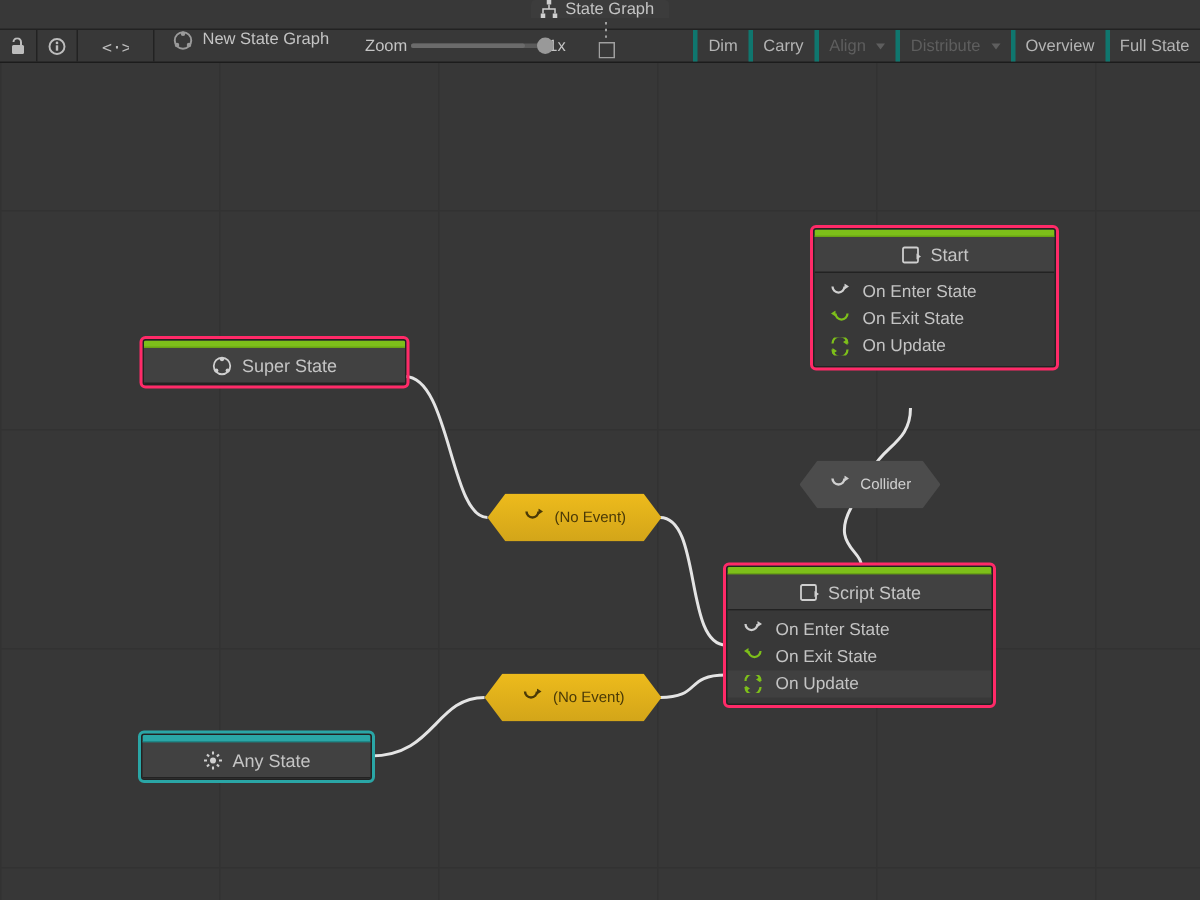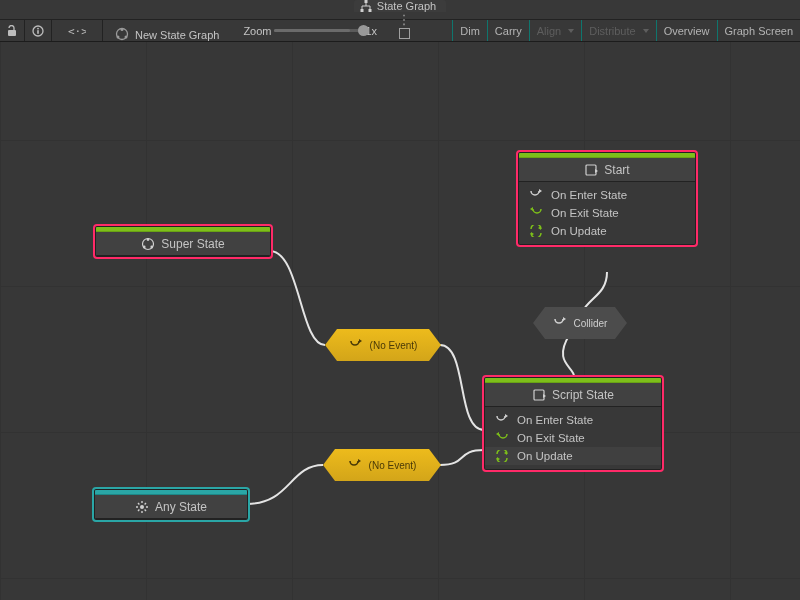--- a/index.html
+++ b/index.html
@@ -19,33 +19,33 @@
   .toolbar {
     height: 22px; background: #383838; display: flex; align-items: center;
     font-size: 11px; border-bottom: 1px solid #1c1c1c; padding: 0;
   }
   .toolbar .btn {
     height: 100%; display: flex; align-items: center; padding: 0 7px;
     border-right: 1px solid #222; color: #b4b4b4; cursor: pointer; gap: 4px;
   }
   .toolbar .btn.disabled { color: #5e5e5e; }
   .toolbar .btn:last-child { border-right: none; }
-  .toolbar .crumb { display: flex; align-items: flex-end; padding: 0 14px 0 12px; gap: 6px; height: 100%; }
+  .toolbar .crumb { display: flex; align-items: flex-start; padding: 0 14px 0 12px; gap: 6px; height: 100%; }
   .toolbar .zoom { display: flex; align-items: center; gap: 2px; padding: 0 10px; }
   .toolbar .slider {
     width: 90px; height: 3px; background: #5a5a5a; border-radius: 2px; position: relative;
   }
   .toolbar .slider .fill { position:absolute; left:0; top:0; bottom:0; width:85%; background:#6b6b6b; border-radius:2px; }
   .toolbar .slider .knob {
     position: absolute; left: 84px; top: -4px; width: 11px; height: 11px;
     background: #999; border-radius: 50%;
   }
   .toolbar .spacer { flex: 1; }
   .toolbar .right { display: flex; height: 100%; }
-  .toolbar .right .btn { border-left: 1px solid #0f766e; border-right: none; }
+  .toolbar .right .btn { border-left: 3px solid #0f766e; border-right: none; }
 
   
   .canvas {
     position: relative; width: 800px; height: 558px; background: #373737;
   }
   .gridline { position: absolute; background: #323232; }
   .gridline.v { width: 1px; top: 0; bottom: 0; }
   .gridline.h { height: 1px; left: 0; right: 0; }
 
   
@@ -172,21 +172,21 @@
         <span class="mini-tri"></span>
       </div>
     <div class="btn disabled">
         <span>Distribute</span>
         <span class="mini-tri"></span>
       </div>
     <div class="btn">
         <span>Overview</span>
       </div>
     <div class="btn">
-        <span>Graph Screen</span>
+        <span>Full State</span>
       </div>
   </div>
 </div>
 
 <div class="canvas">
 
   <div class="gridline v" style="left:0px"></div>
   <div class="gridline v" style="left:146px"></div>
   <div class="gridline v" style="left:292px"></div>
   <div class="gridline v" style="left:438px"></div>
@@ -233,21 +233,21 @@
             <circle cx="7" cy="7" r="5.5" fill="none" stroke="#cfcfcf" stroke-width="1.2"></circle>
             <circle cx="7" cy="2.5" r="1.4" fill="#cfcfcf"></circle>
             <circle cx="3.2" cy="10" r="1.4" fill="#cfcfcf"></circle>
             <circle cx="10.8" cy="10" r="1.4" fill="#cfcfcf"></circle>
           </svg>
       </span>
       <span>Super State</span>
     </div>
   </div>
 
-  <div class="node sel" style="left:518px; top:110px; width:178px">
+  <div class="node sel" style="left:542px; top:110px; width:162px">
     <div class="stripe green"></div>
     <div class="head">
       <span class="ic">
         <svg width="14" height="14" viewBox="0 0 14 14">
             <rect x="2" y="2" width="10" height="10" rx="1" fill="none" stroke="#cfcfcf" stroke-width="1.2"></rect>
             <path d="M11 6 L14 8 L11 10" fill="#cfcfcf"></path>
           </svg>
       </span>
       <span>Start</span>
     </div>

